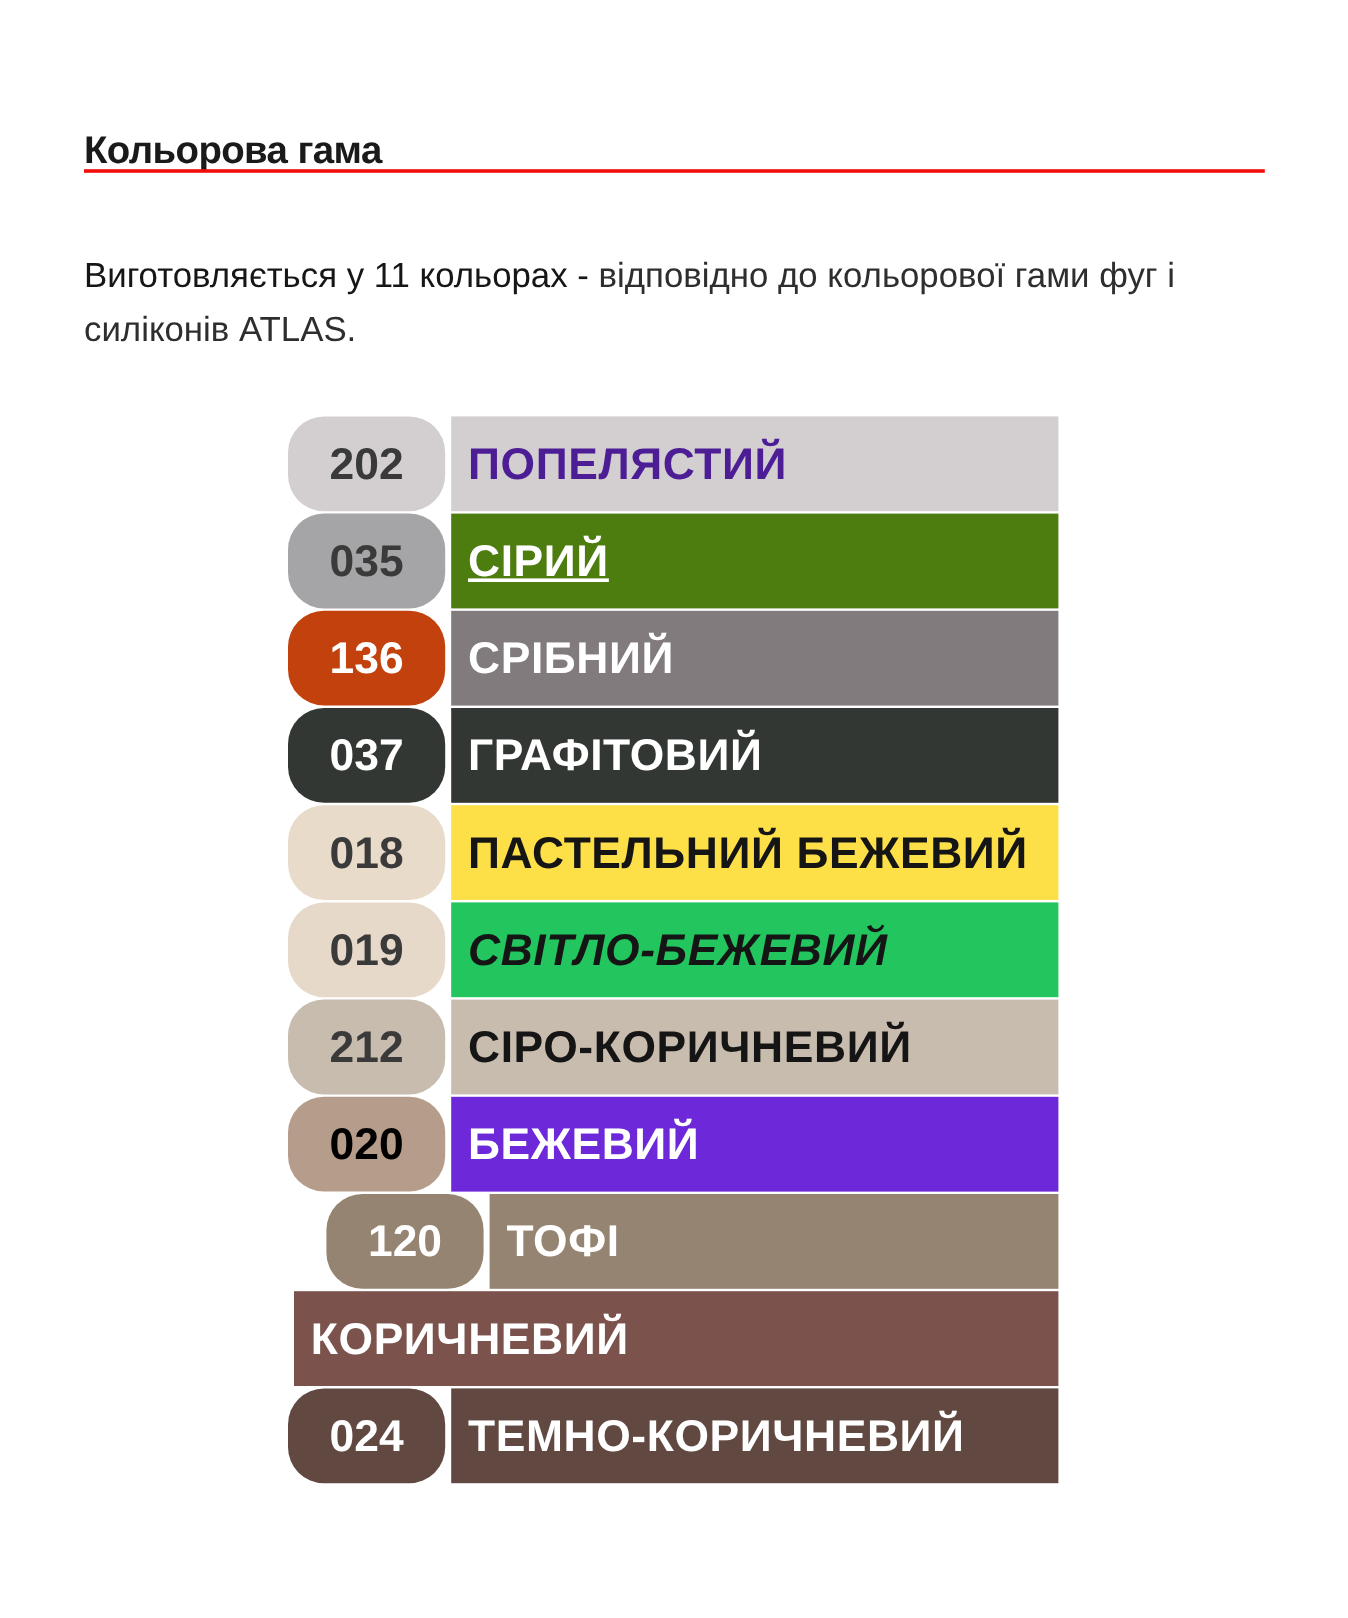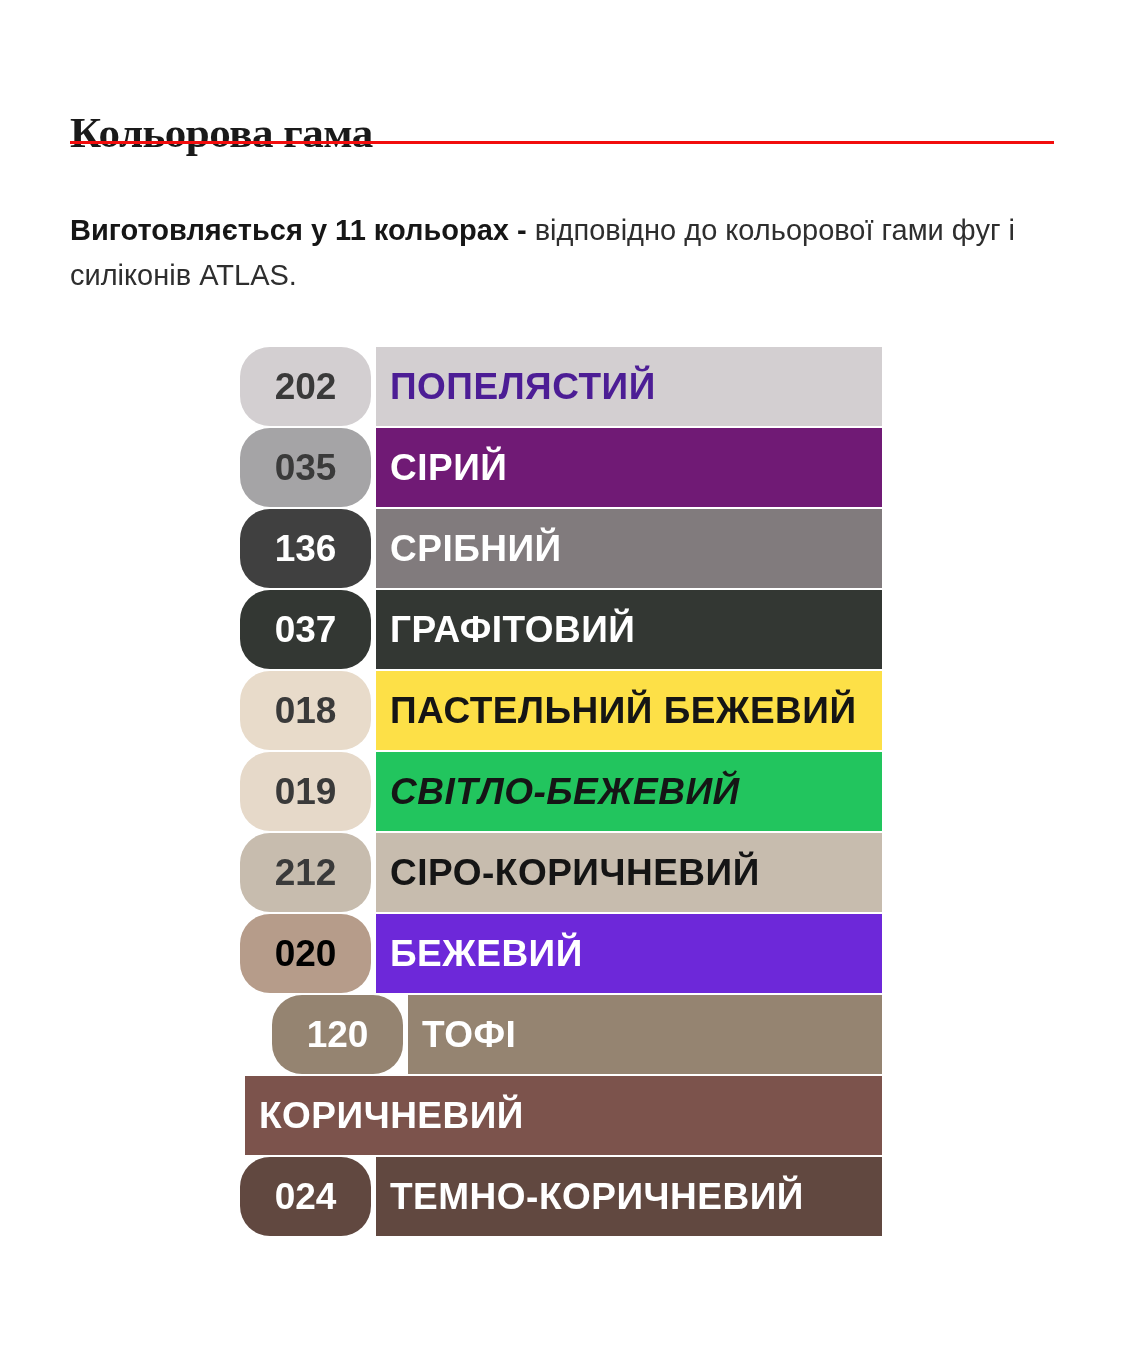--- a/index.html
+++ b/index.html
@@ -12,45 +12,44 @@
     position: relative;
     width: 1123px;
     height: 1348px;
     background: #ffffff;
     overflow: hidden;
   }
   .page-title {
     position: absolute;
     left: 70px;
     top: 80px;
-    font-size: 43px;
+    font-size: 32px;
     line-height: 48px;
     font-weight: bold;
     color: #1a1a1a;
     letter-spacing: -0.5px;
-    font-family: Liberation Serif, serif;
   }
   .title-rule {
     position: absolute;
     left: 70px;
     top: 141px;
     width: 984px;
     height: 3px;
   }
   .intro {
     position: absolute;
     left: 70px;
     top: 179px;
     width: 960px;
     font-size: 29px;
     line-height: 45px;
     color: #2e2e2e;
   }
   .intro .lead {
-    font-weight: bold;
+    font-weight: normal;
     color: #161616;
     text-align: center;
   }
   .palette {
     position: absolute;
     left: 240px;
     top: 347px;
     width: 642px;
   }
   .palette-row {
@@ -92,25 +91,25 @@
   <p class="intro"><span class="lead">Виготовляється у 11 кольорах - </span><span>відповідно до кольорової гами фуг і силіконів ATLAS.</span></p>
 
   <div class="palette" id="palette">
     <div class="palette-row" style="--sep: #ffffff;">
       <div class="code-cell" style="background: rgb(211, 207, 209); color: rgb(58, 58, 58);">202</div>
       <div class="name-cell" style="background: rgb(211, 207, 209); color: #4c1d95;">ПОПЕЛЯСТИЙ</div>
     </div>
 
     <div class="palette-row" style="--sep: #ffffff;">
       <div class="code-cell" style="background: rgb(165, 164, 166); color: rgb(58, 58, 58);">035</div>
-      <div class="name-cell" style="background: #701a75; color: rgb(255, 255, 255);">СІРИЙ</div>
+      <div class="name-cell" style="background: #4d7c0f; color: rgb(255, 255, 255); text-decoration: underline;">СІРИЙ</div>
     </div>
 
     <div class="palette-row" style="--sep: #ffffff;">
-      <div class="code-cell" style="background: #404040; color: rgb(255, 255, 255);">136</div>
+      <div class="code-cell" style="background: #c2410c; color: rgb(255, 255, 255);">136</div>
       <div class="name-cell" style="background: rgb(129, 123, 125); color: rgb(255, 255, 255);">СРІБНИЙ</div>
     </div>
 
     <div class="palette-row" style="--sep: #ffffff;">
       <div class="code-cell" style="background: rgb(51, 55, 51); color: rgb(255, 255, 255);">037</div>
       <div class="name-cell" style="background: rgb(51, 55, 51); color: rgb(255, 255, 255);">ГРАФІТОВИЙ</div>
     </div>
 
     <div class="palette-row" style="--sep: #ffffff;">
       <div class="code-cell" style="background: rgb(232, 219, 202); color: rgb(58, 58, 58);">018</div>

